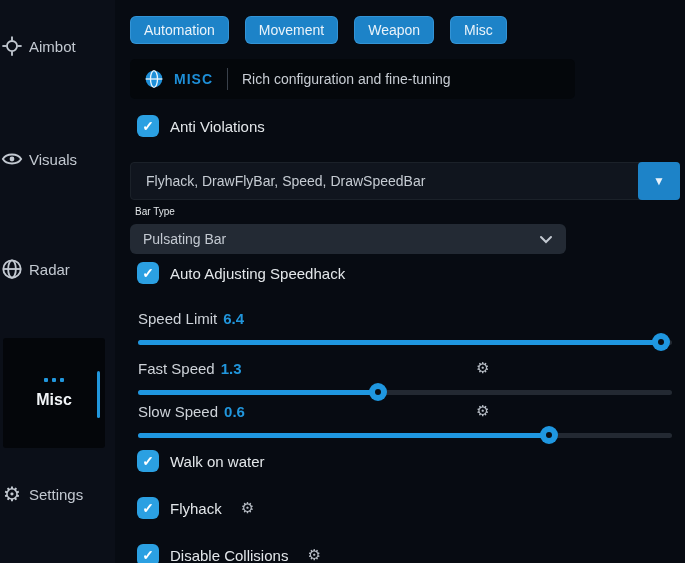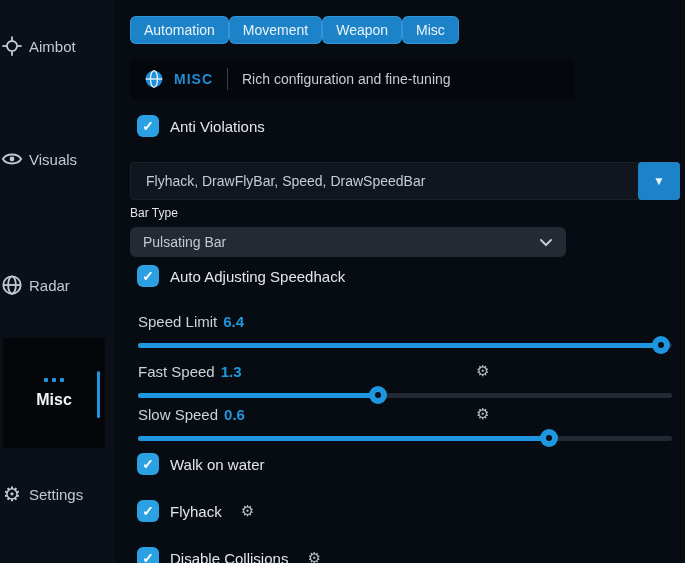--- a/index.html
+++ b/index.html
@@ -14,38 +14,38 @@
   .side-item .lbl { font-size:15px; color:#c3c9d1; }
   .side-sel-box { position:absolute; left:3px; top:338px; width:102px; height:110px; background:#04060a; border-radius:3px; display:flex; flex-direction:column; align-items:center; justify-content:center; gap:9px; cursor:pointer; }
   .side-sel-box .lbl { font-size:16px; font-weight:bold; color:#f2f5f8; }
   .dots { display:flex; gap:4px; }
   .dots i { width:4px; height:4px; border-radius:1px; background:#2196dc; }
   .sel-bar { position:absolute; right:5px; top:33px; width:3px; height:47px; background:#2196dc; border-radius:2px; }
 
   
   .main { flex:1; padding:16px 5px 0 15px; }
 
-  .tabs { display:flex; gap:0; }
+  .tabs { display:flex; gap:16px; }
   .tab { background:#1d83c8; color:#eaf3fa; border:none; font-family:inherit; font-size:14px; padding:6px 14px; border-radius:6px; cursor:pointer; box-shadow:0 0 0 1px rgba(120,200,255,.25) inset; }
 
   .hdr { margin-top:15px; width:445px; height:40px; background:#04070b; border-radius:5px; display:flex; align-items:center; padding:0 14px; }
   .hdr .title { color:#1e8fd8; font-weight:bold; font-size:14px; letter-spacing:1px; margin-left:10px; }
   .hdr .divider { width:1px; height:22px; background:#3a414b; margin:0 14px; }
   .hdr .subtitle { color:#c8cdd4; font-size:14px; }
 
   .chkrow { display:flex; align-items:center; gap:11px; }
   .chk { width:22px; height:22px; background:#2ba0e2; border-radius:6px; display:flex; align-items:center; justify-content:center; color:#fff; font-size:14px; font-weight:bold; cursor:pointer; flex:none; }
   .chkrow .lbl { font-size:15px; color:#e3e7ea;text-align:center; }
   .row-av { margin-top:16px; margin-left:7px; }
 
   .msel { position:relative; margin-top:25px; width:550px; height:38px; background:#10151e; border:1px solid #1b2129; border-radius:4px; cursor:pointer; }
   .msel .val { line-height:36px; padding-left:15px; font-size:14px; color:#c6ccd3; }
   .msel .btn { position:absolute; right:-1px; top:-1px; width:42px; height:38px; background:#1d83c8; border:none; border-radius:4px; color:#e8f2fa; font-size:12px; cursor:pointer; }
 
-  .fieldlbl { margin-top:6px; font-size:12px; color:#e3e7ea; }
+  .fieldlbl { margin-top:6px; margin-left:5px; font-size:10px; color:#e3e7ea; }
 
   .sel { margin-top:7px; width:436px; height:30px; background:#232a34; border-radius:6px; display:flex; align-items:center; justify-content:space-between; padding:0 13px; cursor:pointer; }
   .sel .val { font-size:14px; color:#c3c9d1; }
 
   .row-aa { margin-top:8px; margin-left:7px; }
 
   .slider-lbl { position:relative; margin-left:8px; font-size:15px; color:#ced3d9; height:18px; display:flex; align-items:center; }
   .slider-lbl .num { color:#2196dc; font-weight:bold; margin-left:6px; }
   .slider-lbl .gear { position:absolute; left:338px; top:0; }
   .sl1 { margin-top:25px; }
@@ -90,21 +90,21 @@
     <div class="side-item" style="top:147px;">
       <span class="ic">
         <svg width="22" height="22" viewBox="0 0 24 24" fill="none" stroke="#c3c9d1" stroke-width="2">
           <path d="M2 12 C6 5.5, 18 5.5, 22 12 C18 18.5, 6 18.5, 2 12 Z"></path>
           <circle cx="12" cy="12" r="2.6" fill="#c3c9d1" stroke="none"></circle>
         </svg>
       </span>
       <span class="lbl">Visuals</span>
     </div>
 
-    <div class="side-item" style="top:273px;">
+    <div class="side-item" style="top:257px;">
       <span class="ic">
         <svg width="22" height="22" viewBox="0 0 24 24" fill="none" stroke="#c3c9d1" stroke-width="2">
           <circle cx="12" cy="12" r="9.5"></circle>
           <ellipse cx="12" cy="12" rx="4.2" ry="9.5"></ellipse>
           <line x1="2.5" y1="12" x2="21.5" y2="12"></line>
         </svg>
       </span>
       <span class="lbl">Radar</span>
     </div>
 

